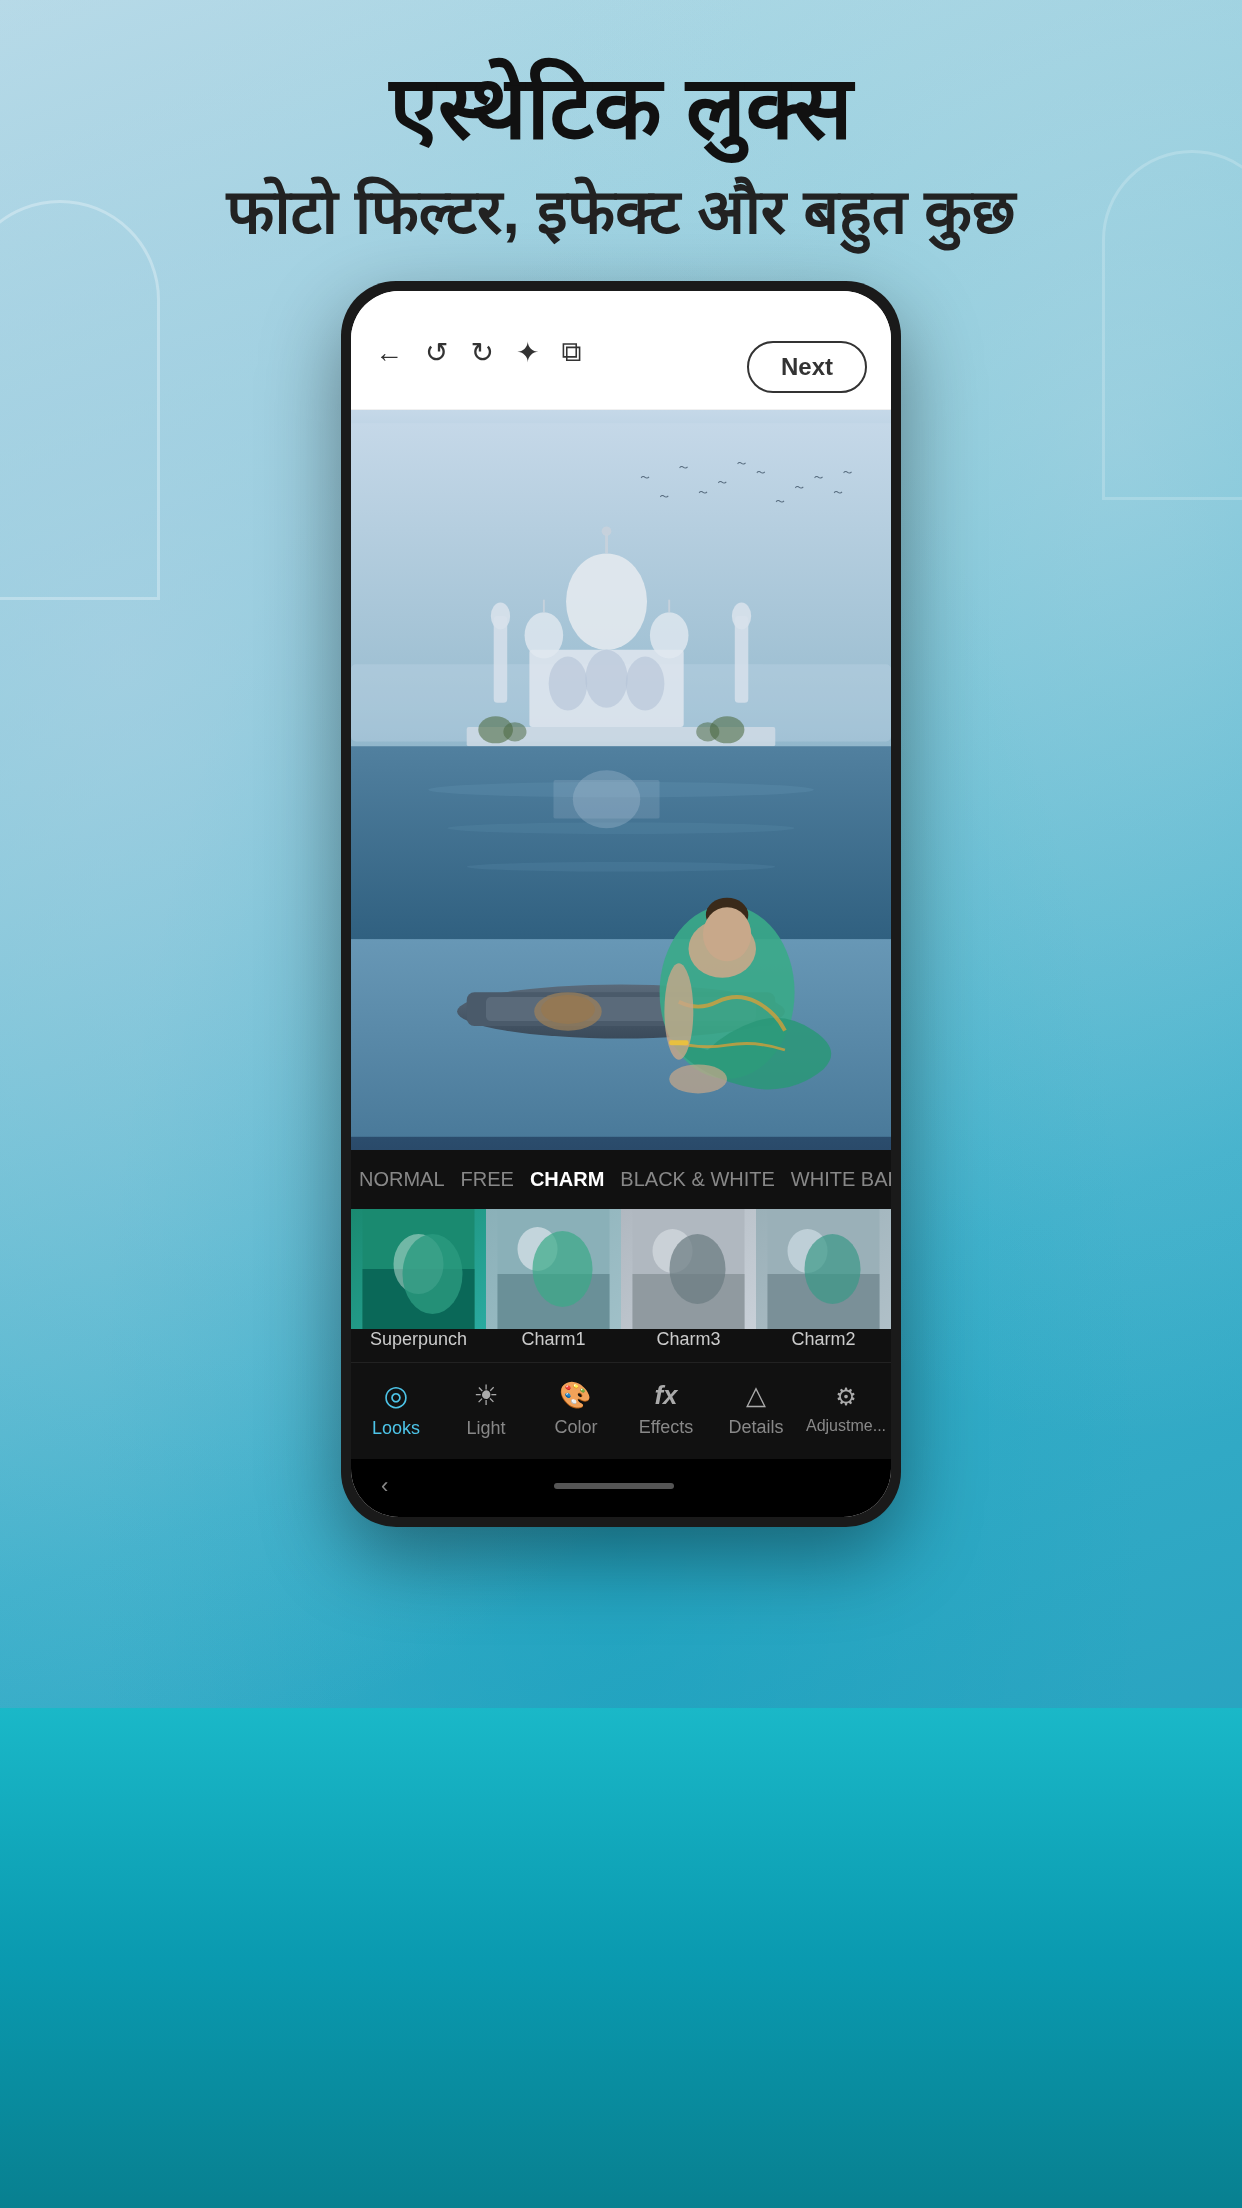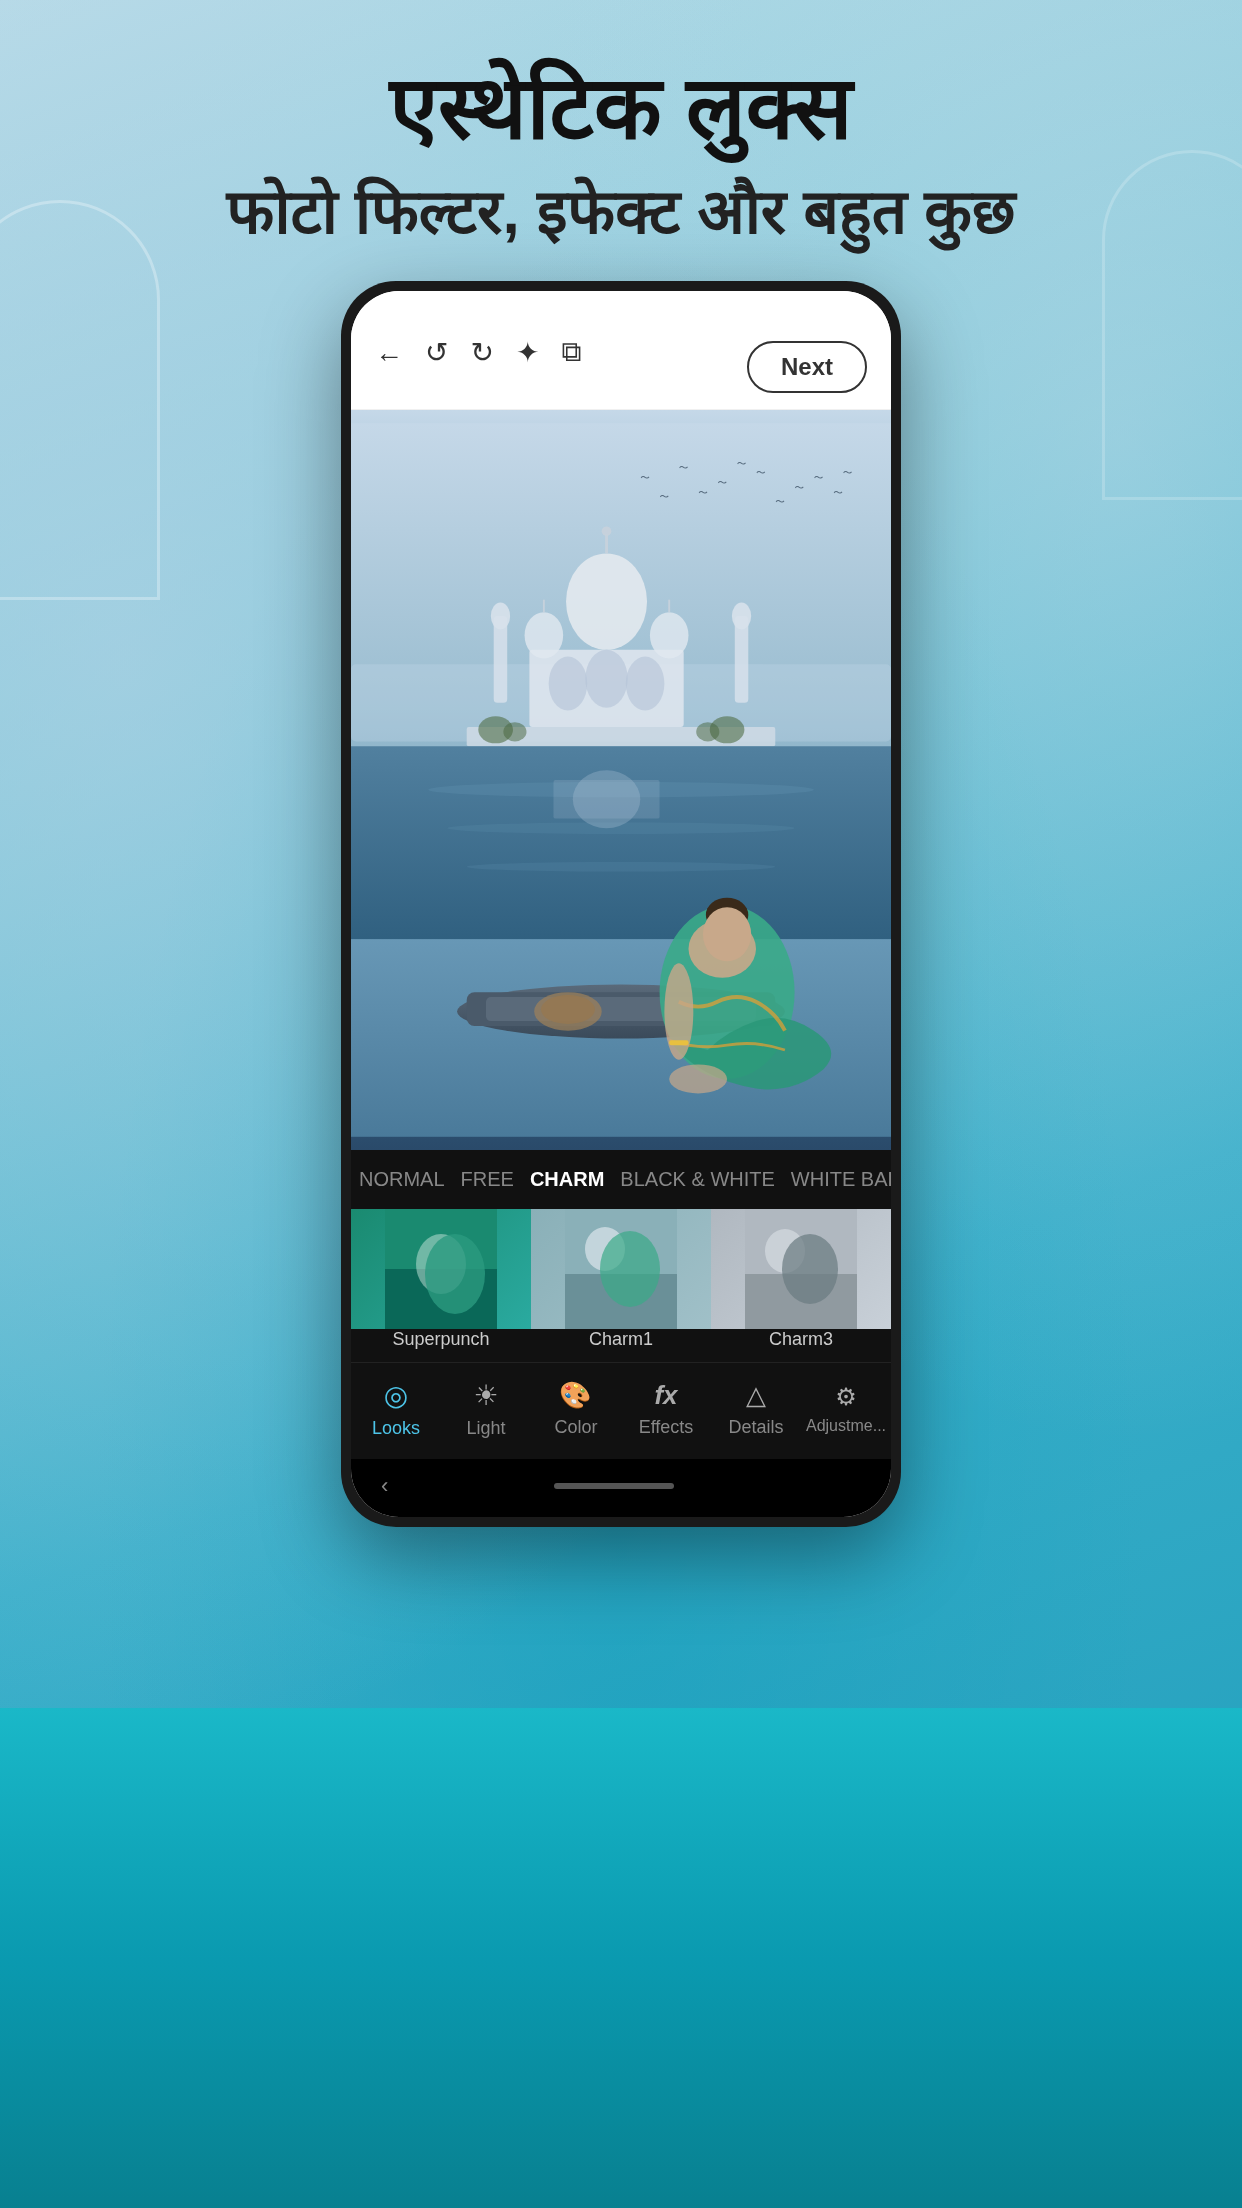--- a/index.html
+++ b/index.html
@@ -444,20 +444,31 @@
           <svg width="100%" height="100%" viewBox="0 0 112 120" xmlns="http://www.w3.org/2000/svg">
             <rect width="112" height="120" fill="#b0b8c0"></rect>
             <rect x="0" y="65" width="112" height="55" fill="#909aa0"></rect>
             <ellipse cx="40" cy="42" rx="20" ry="22" fill="rgba(220,225,230,0.6)"></ellipse>
             <ellipse cx="65" cy="60" rx="28" ry="35" fill="#6a7a80" opacity="0.7"></ellipse>
           </svg>
         </div>
         <div class="thumb-label">Charm3</div>
       </div>
 
+      <div class="thumb-item">
+        <div class="thumb-img charm2-bg">
+          <svg width="100%" height="100%" viewBox="0 0 112 120" xmlns="http://www.w3.org/2000/svg">
+            <rect width="112" height="120" fill="#9ab0b8"></rect>
+            <rect x="0" y="65" width="112" height="55" fill="#7a9098"></rect>
+            <ellipse cx="40" cy="42" rx="20" ry="22" fill="rgba(215,228,235,0.6)"></ellipse>
+            <ellipse cx="65" cy="60" rx="28" ry="35" fill="#3a9888" opacity="0.7"></ellipse>
+          </svg>
+        </div>
+        <div class="thumb-label">Charm2</div>
+      </div>
 
     </div>
 
     <div class="bottom-nav">
 
       <div class="nav-item active">
         <span class="nav-icon" style="color:#4dc4e8; font-size:28px;">◎</span>
         <span class="nav-label" style="color:#4dc4e8;">Looks</span>
       </div>
 

